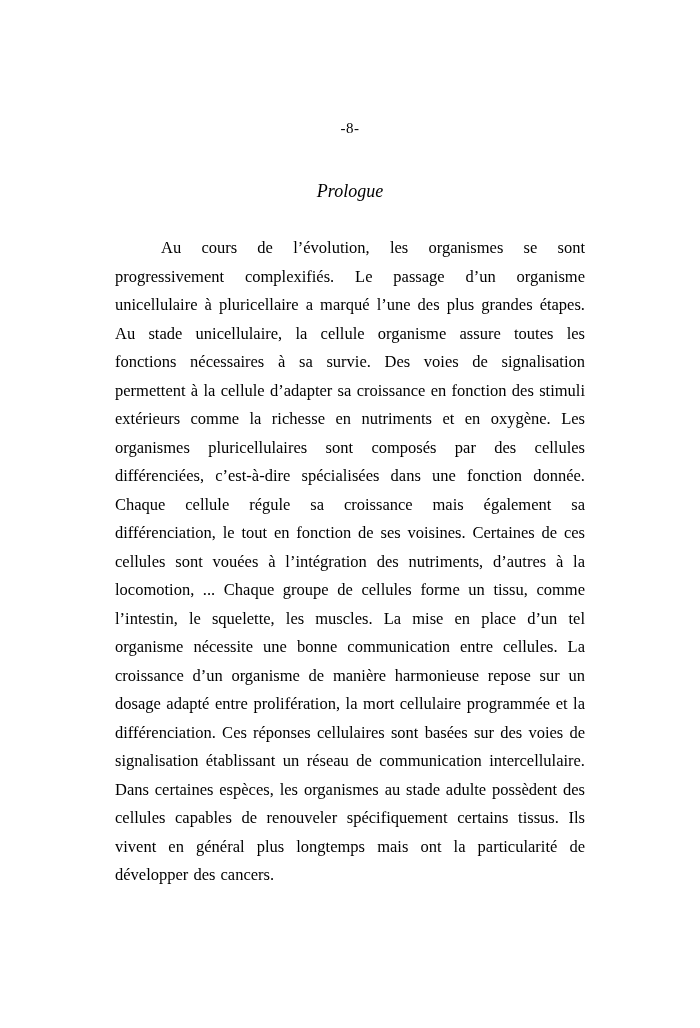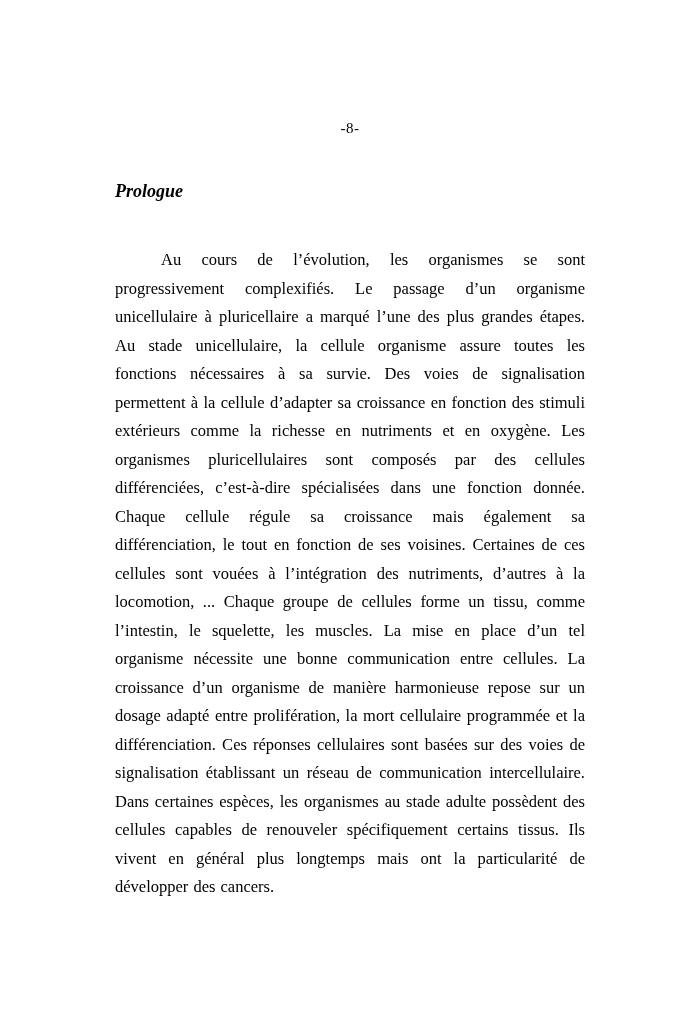--- a/index.html
+++ b/index.html
@@ -24,27 +24,27 @@
     top: 0;
   }
   .page-number {
     margin-top: 120px;
     text-align: center;
     font-size: 15px;
     letter-spacing: 0.5px;
   }
   .doc-title {
     margin-top: 44px;
-    text-align: left;
+    text-align: center;
     font-size: 18px;
-    font-weight: bold;
+    font-weight: normal;
     font-style: italic;
   }
   .body-paragraph {
-    margin-top: 44px;
+    margin-top: 32px;
     font-size: 16.5px;
     line-height: 28.5px;
     text-align: justify;
     text-indent: 46px;
     word-spacing: 1px;
   }
 </style>
 </head>
 <body>
 

